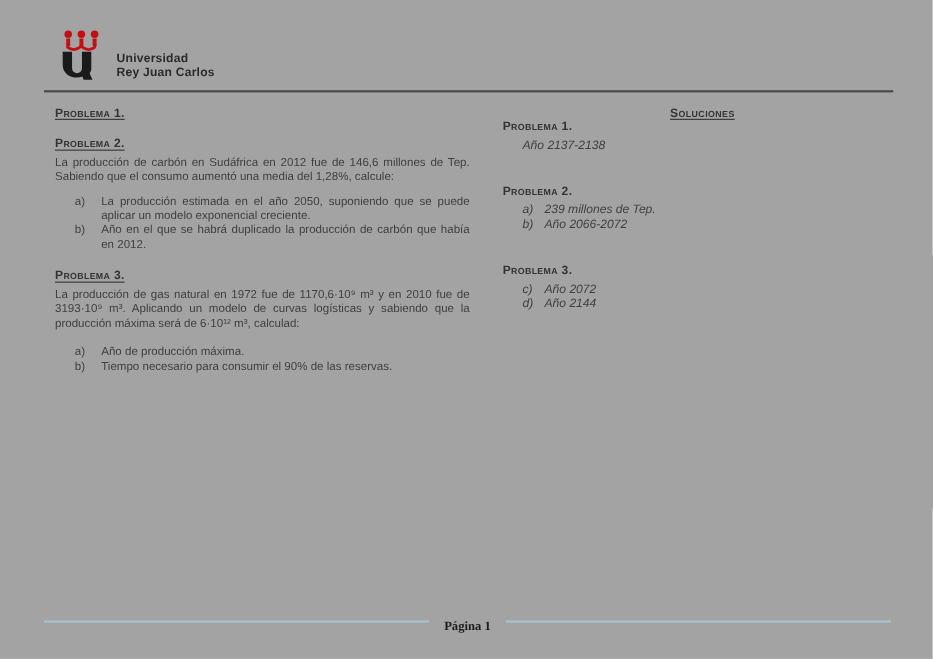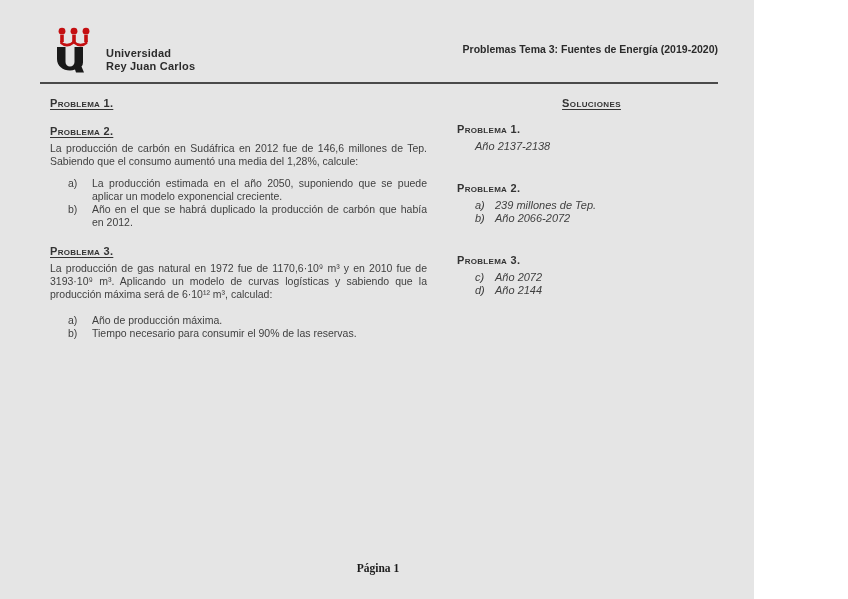--- a/index.html
+++ b/index.html
@@ -1,18 +1,18 @@
 <!DOCTYPE html>
 <html><head>
 <meta charset="utf-8">
 <style>
   * { margin:0; padding:0; box-sizing:border-box; }
   html,body { background:#ffffff; }
   .page {
-    width:754px; height:599px; position:relative; background:#e5e5e5;
+    width:848px; height:599px; position:relative; background:#a3a3a3;
     font-family:"Liberation Sans","DejaVu Sans",sans-serif;
     color:#3f3f3f; overflow:hidden;
   }
   
   .header { display:flex; justify-content:space-between; align-items:flex-start;
             padding:27px 36px 0 55px; }
   .logo-wrap { display:flex; align-items:flex-end; gap:11px; }
   .logo-svg { display:block; }
   .logo-text { padding-bottom:2px; }
   .logo-line { font-size:11px; font-weight:700; color:#2b2b2b; line-height:13px; letter-spacing:.2px; }
@@ -33,31 +33,31 @@
   .prob-body { font-size:10.5px; line-height:13px; text-align:justify; color:#3f3f3f; }
   .prob-list { margin-top:9px; }
   .prob-item { display:flex; font-size:10.5px; line-height:13px; padding-left:18px; }
   .prob-item .marker { width:24px; flex:none; }
   .prob-item .itext { flex:1; text-align:justify; }
   .prob-block { margin-bottom:16px; }
 
   
   .sol-title { text-align:center; font-size:11px; font-weight:700; font-variant:small-caps;
                letter-spacing:.4px; color:#333; text-decoration:underline;
-               text-underline-offset:2px; margin-bottom:14px; }
+               text-underline-offset:2px; }
   .sol-block { margin-bottom:29px; }
   .sol-head { font-size:11px; font-weight:700; font-variant:small-caps; color:#333;
               letter-spacing:.3px; margin-bottom:5px; }
   .sol-line { font-style:italic; font-size:11px; line-height:13px; color:#3f3f3f;
               padding-left:18px; display:flex; }
   .sol-line .marker { width:20px; flex:none; }
 
   
   .footer { position:absolute; left:40px; right:38px; bottom:23px;
-            display:flex; align-items:center;flex-direction:column; }
+            display:flex; align-items:flex-start; }
   .footer-line { flex:1; border-top:2px solid #a9c4d0; height:0; }
   .footer-text { font-family:"Liberation Serif","DejaVu Serif",serif; font-weight:700;
                  font-size:11.5px; color:#1c1c1c; padding:0 14px; white-space:nowrap; }
 </style>
 </head>
 <body>
 
 <div class="page">
 
   <div class="header">
@@ -77,21 +77,20 @@
         <g>
           <path fill="#1a1a1a" d="M2,20 h8.5 v15 a4.5,4.5 0 0 0 9,0 v-15 h8.5 v15.5 a6,6 0 0 1 -1.5,4 l2.5,6 h-8 l-1,-3 a13,13 0 0 1 -5,1 c-7.2,0 -13,-4.6 -13,-11.5 Z"></path>
         </g>
       </svg>
       <div class="logo-text">
         <div class="logo-line">Universidad</div>
         <div class="logo-line">Rey Juan Carlos</div>
       </div>
     </div>
     <div class="head-right">
-      <div class="subtitle-line">Problemas Tema 3: Fuentes de Energía (2019-2020)</div>
     </div>
   </div>
   <hr class="header-rule">
 
   <div class="columns">
 
     <div class="col-left">
 
       <div class="prob-block">
         <div class="prob-title u">Problema 1.</div>

